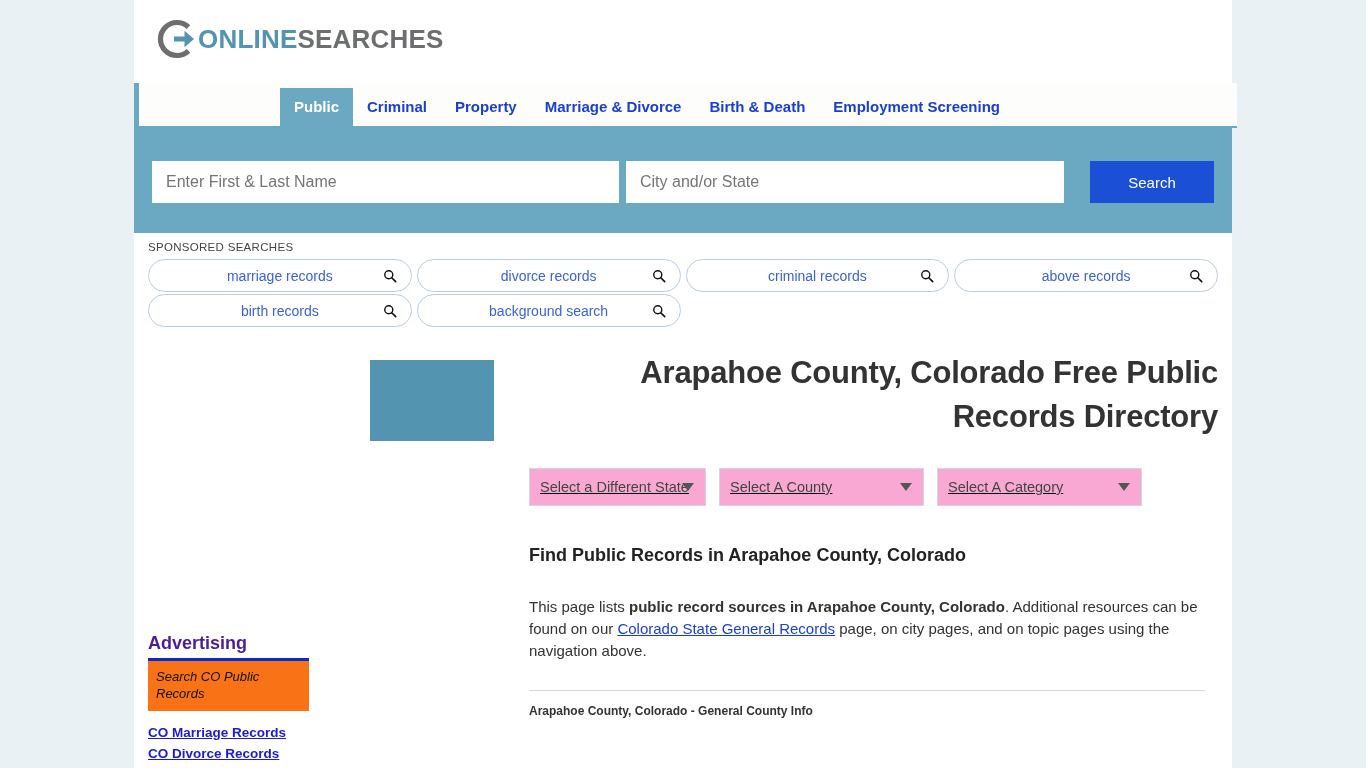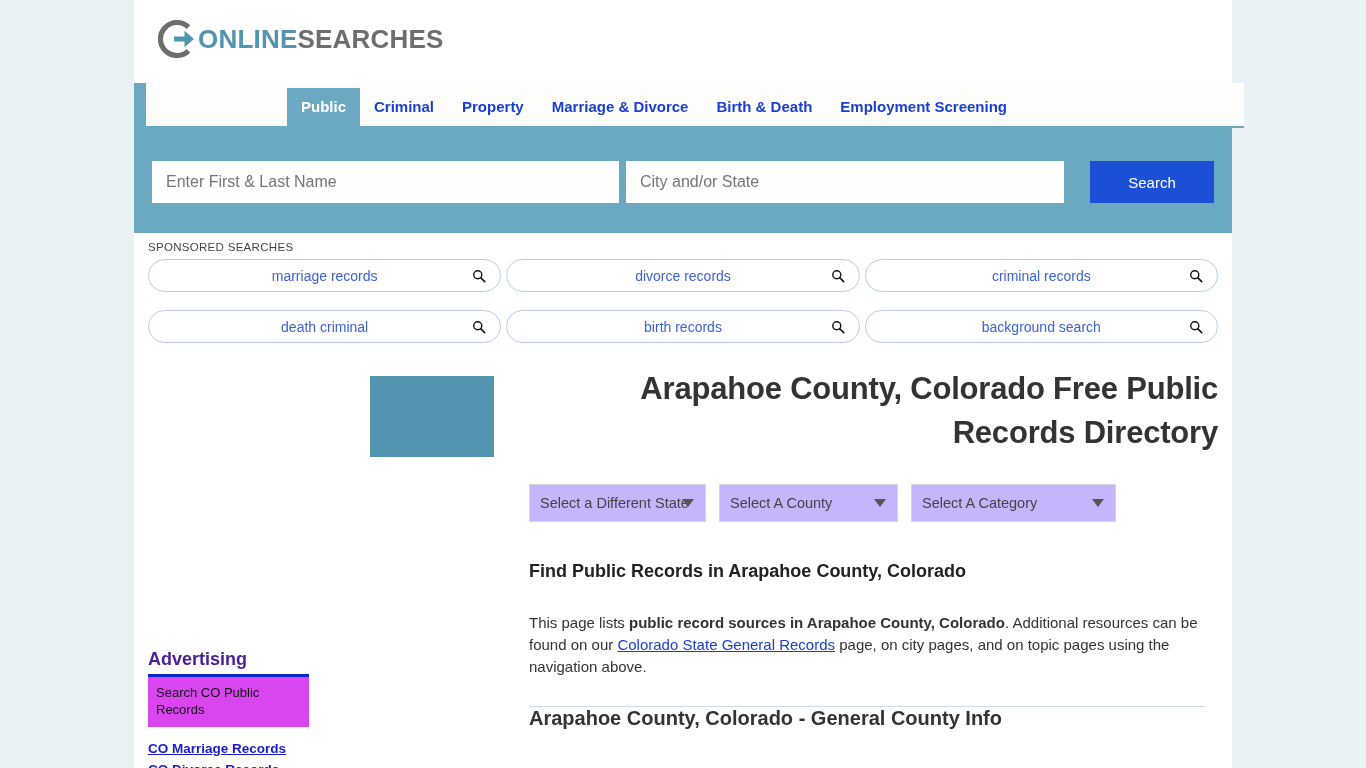--- a/index.html
+++ b/index.html
@@ -38,21 +38,21 @@
     font-weight: bold;
     letter-spacing: .2px;
     line-height: 1;
   }
   .logo-online { color: #5394b0; }
   .logo-searches { color: #6d6e70; }
 
   
   .nav {
     position: absolute;
-    left: 12px; top: 83px;
+    left: 5px; top: 83px;
     width: 1098px;
     height: 45px;
     background: #fdfdfb;
     display: flex;
     align-items: flex-end;
     padding-left: 141px;
     border-bottom: 2px solid #6aa9c1;
   }
   .nav-item {
     font-size: 15px;
@@ -114,22 +114,22 @@
     background: #fff;
   }
   .sponsored-label {
     font-size: 11.5px;
     color: #444;
     letter-spacing: .3px;
     margin-bottom: 6px;
   }
   .sp-grid {
     display: grid;
-    grid-template-columns: repeat(3, 1fr);
-    gap: 18px 5px;
+    grid-template-columns: repeat(4, 1fr);
+    gap: 2px 5px;
   }
   .sp-pill {
     height: 33px;
     border: 1px solid #b9cbe8;
     border-radius: 17px;
     display: flex;
     align-items: center;
     justify-content: center;
     position: relative;
     cursor: pointer;
@@ -168,38 +168,39 @@
     line-height: 1.42;
     margin-left: 33px;
     letter-spacing: -.2px;
   }
 
   
   .selects { display: flex; gap: 13px; margin-top: 27px; margin-left: 191px; }
   .sel {
     height: 38px;
     border: 1px solid #cfd9de;
-    background: #c4b5fd;
+    background: #f9a8d4;
     display: flex;
     align-items: center;
     padding: 0 10px;
     cursor: pointer;
     position: relative;
+    text-decoration: underline;
   }
   .sel-label { font-size: 14.5px; color: #444; }
   .sel-arrow {
     position: absolute; right: 11px; top: 50%;
     transform: translateY(-50%);
     width: 0; height: 0;
     border-left: 6px solid transparent;
     border-right: 6px solid transparent;
     border-top: 8px solid #555;
   }
   .sel-state { width: 177px; }
-  .sel-county { width: 179px; }
+  .sel-county { width: 205px; }
   .sel-category { width: 205px; }
 
   
   .sec-head {
     margin-top: 39px;
     margin-left: 191px;
     font-size: 18px;
     font-weight: bold;
     color: #222;
   }
@@ -214,38 +215,40 @@
   .para b { font-weight: bold; text-align: right; }
   .para a { color: #1a3fd0; text-decoration: underline; }
 
   .divider {
     margin-top: 27px;
     margin-left: 191px;
     margin-right: 13px;
     border-top: 1px solid #cfd9de;
   }
   .sub-head {
+    margin-top: 13px;
     margin-left: 191px;
-    font-size: 20px;
+    font-size: 12px;
     font-weight: bold;
     color: #333;
   }
 
   
   .ad-label {
     font-size: 18px;
     font-weight: bold;
     color: #4c1d95;
     margin-bottom: 4px;
   }
   .ad-box {
-    background: #d946ef;
+    background: #f97316;
     border-top: 3px solid #0a2ad0;
     padding: 7px 8px 9px 8px;
     width: 161px;
+    font-style: italic;
   }
   .ad-box-text {
     font-size: 13px;
     color: #111;
     line-height: 1.32;
   }
   .side-links { margin-top: 14px; }
   .side-link {
     display: block;
     font-size: 13.5px;
@@ -311,21 +314,21 @@
           </svg>
       </div>
       <div class="sp-pill">
         <span>criminal records</span>
         <svg class="sp-mag" viewBox="0 0 16 16">
             <circle cx="6.6" cy="6.6" r="4.6" fill="none" stroke="#111" stroke-width="1.6"></circle>
             <line x1="10" y1="10" x2="14.5" y2="14.5" stroke="#111" stroke-width="1.9" stroke-linecap="round"></line>
           </svg>
       </div>
       <div class="sp-pill">
-        <span>death criminal</span>
+        <span>above records</span>
         <svg class="sp-mag" viewBox="0 0 16 16">
             <circle cx="6.6" cy="6.6" r="4.6" fill="none" stroke="#111" stroke-width="1.6"></circle>
             <line x1="10" y1="10" x2="14.5" y2="14.5" stroke="#111" stroke-width="1.9" stroke-linecap="round"></line>
           </svg>
       </div>
       <div class="sp-pill">
         <span>birth records</span>
         <svg class="sp-mag" viewBox="0 0 16 16">
             <circle cx="6.6" cy="6.6" r="4.6" fill="none" stroke="#111" stroke-width="1.6"></circle>
             <line x1="10" y1="10" x2="14.5" y2="14.5" stroke="#111" stroke-width="1.9" stroke-linecap="round"></line>

